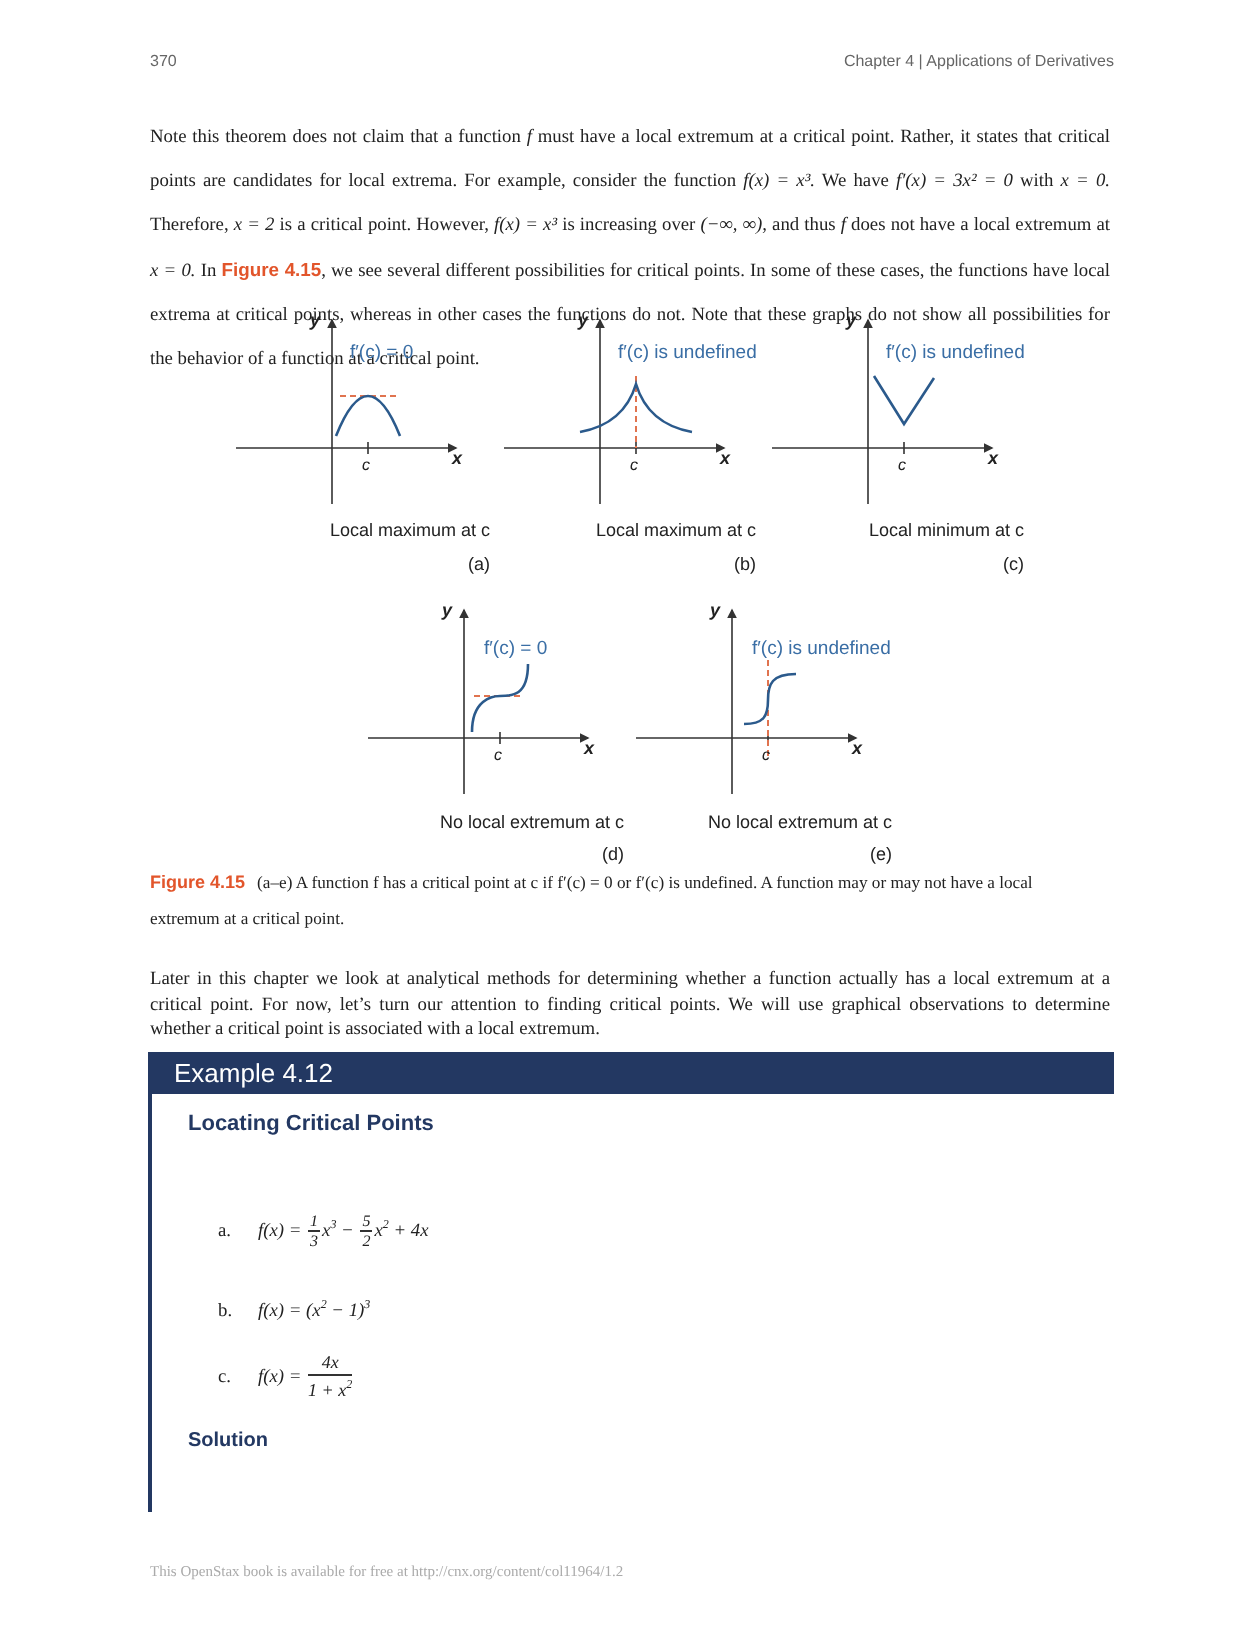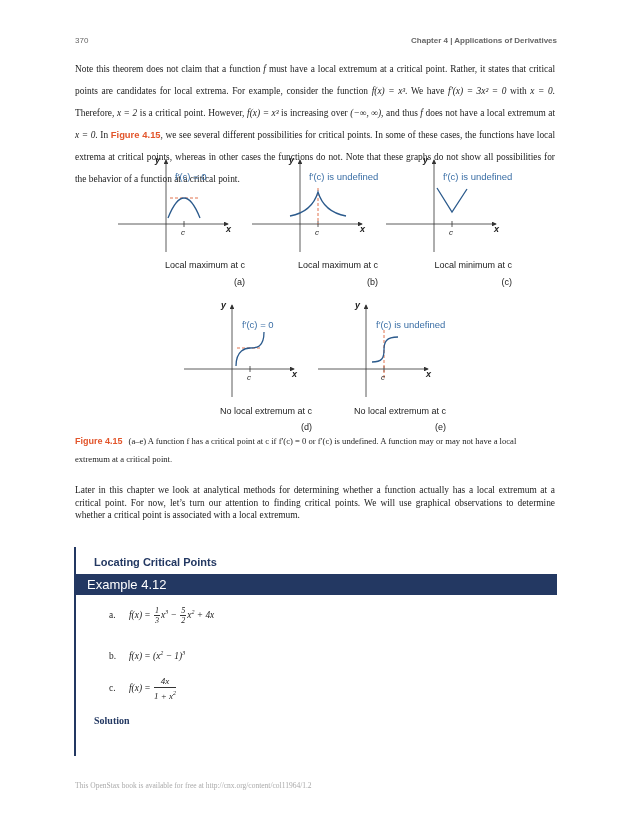--- a/index.html
+++ b/index.html
@@ -1,38 +1,38 @@
 <!DOCTYPE html>
 <html><head>
 <meta charset="utf-8">
 <style>
   html, body { margin: 0; padding: 0; background: #ffffff; }
   body { width: 630px; height: 815px; position: relative; overflow: hidden; font-family: "Liberation Serif", serif; color: #222; }
-  .hdr { position: absolute; top: 36px; font-family: "Liberation Sans", sans-serif; font-size: 8px; color: #666; }
+  .hdr { position: absolute; top: 26px; font-family: "Liberation Sans", sans-serif; font-size: 8px; color: #666; }
   .hdr-left { left: 75px; }
-  .hdr-right { right: 73px; font-weight: bold; }
+  .hdr-right { right: 73px; }
   .para { position: absolute; left: 75px; width: 480px; font-size: 9.4px; text-align: justify; color: #222; }
   .p1 { top: 58px; line-height: 22px; }
   .m { font-style: italic; font-family: "Liberation Serif", serif; }
   .fig-link { color: #e2552b; font-family: "Liberation Sans", sans-serif; font-weight: bold; }
   .graph-label { position: absolute; font-family: "Liberation Sans", sans-serif; font-size: 9px; color: #222; text-align: right; width: 140px; }
   .caption { position: absolute; left: 75px; top: 432px; width: 470px; font-size: 8.6px; line-height: 18px; color: #222; }
   .caption .fig-num { color: #e2552b; font-family: "Liberation Sans", sans-serif; font-weight: bold; font-size: 9px; margin-right: 6px; }
   .p2 { top: 484px; line-height: 12.5px; }
   .example { position: absolute; left: 74px; top: 526px; width: 483px; height: 230px; }
-  .ex-bar { background: #233862; color: #fff; font-family: "Liberation Sans", sans-serif; font-size: 13px; height: 21px; line-height: 21px; padding-left: 13px; margin-top: 48px; }
+  .ex-bar { background: #233862; color: #fff; font-family: "Liberation Sans", sans-serif; font-size: 13px; height: 21px; line-height: 21px; padding-left: 13px; }
   .ex-rule { position: absolute; left: 0; top: 21px; width: 2px; height: 209px; background: #233862; }
   .ex-title { position: absolute; left: 20px; top: 30px; font-family: "Liberation Sans", sans-serif; font-weight: bold; font-size: 11px; color: #233862; }
   .ex-text { position: absolute; left: 20px; top: 61px; width: 462px; font-size: 9.2px; line-height: 12.5px; text-align: justify; }
   .ex-item { position: absolute; left: 35px; font-size: 9.4px; }
   .ex-item .lbl { display: inline-block; width: 20px; }
   .frac { display: inline-block; vertical-align: middle; text-align: center; font-size: 8px; line-height: 9px; margin: 0 1px; }
   .frac span { display: block; }
   .frac .num { border-bottom: 0.8px solid #333; padding: 0 1px; }
-  .solution { position: absolute; left: 20px; top: 189px; font-family: Liberation Serif, serif; font-weight: bold; font-size: 10px; color: #233862; }
+  .solution { position: absolute; left: 20px; top: 189px; font-family: Liberation Sans, sans-serif; font-weight: bold; font-size: 10px; color: #233862; }
   .footer { position: absolute; left: 75px; top: 781px; font-family: Liberation Serif, serif; font-size: 7.5px; color: #aaa; }
 </style>
 </head>
 <body>
 
 <div class="hdr hdr-left">370</div>
 <div class="hdr hdr-right">Chapter 4 | Applications of Derivatives</div>
 
 <div class="para p1">
   <span>Note this theorem does not claim that a function </span><span class="m">f</span><span> must have a local extremum at a critical point. Rather, it states that</span>

